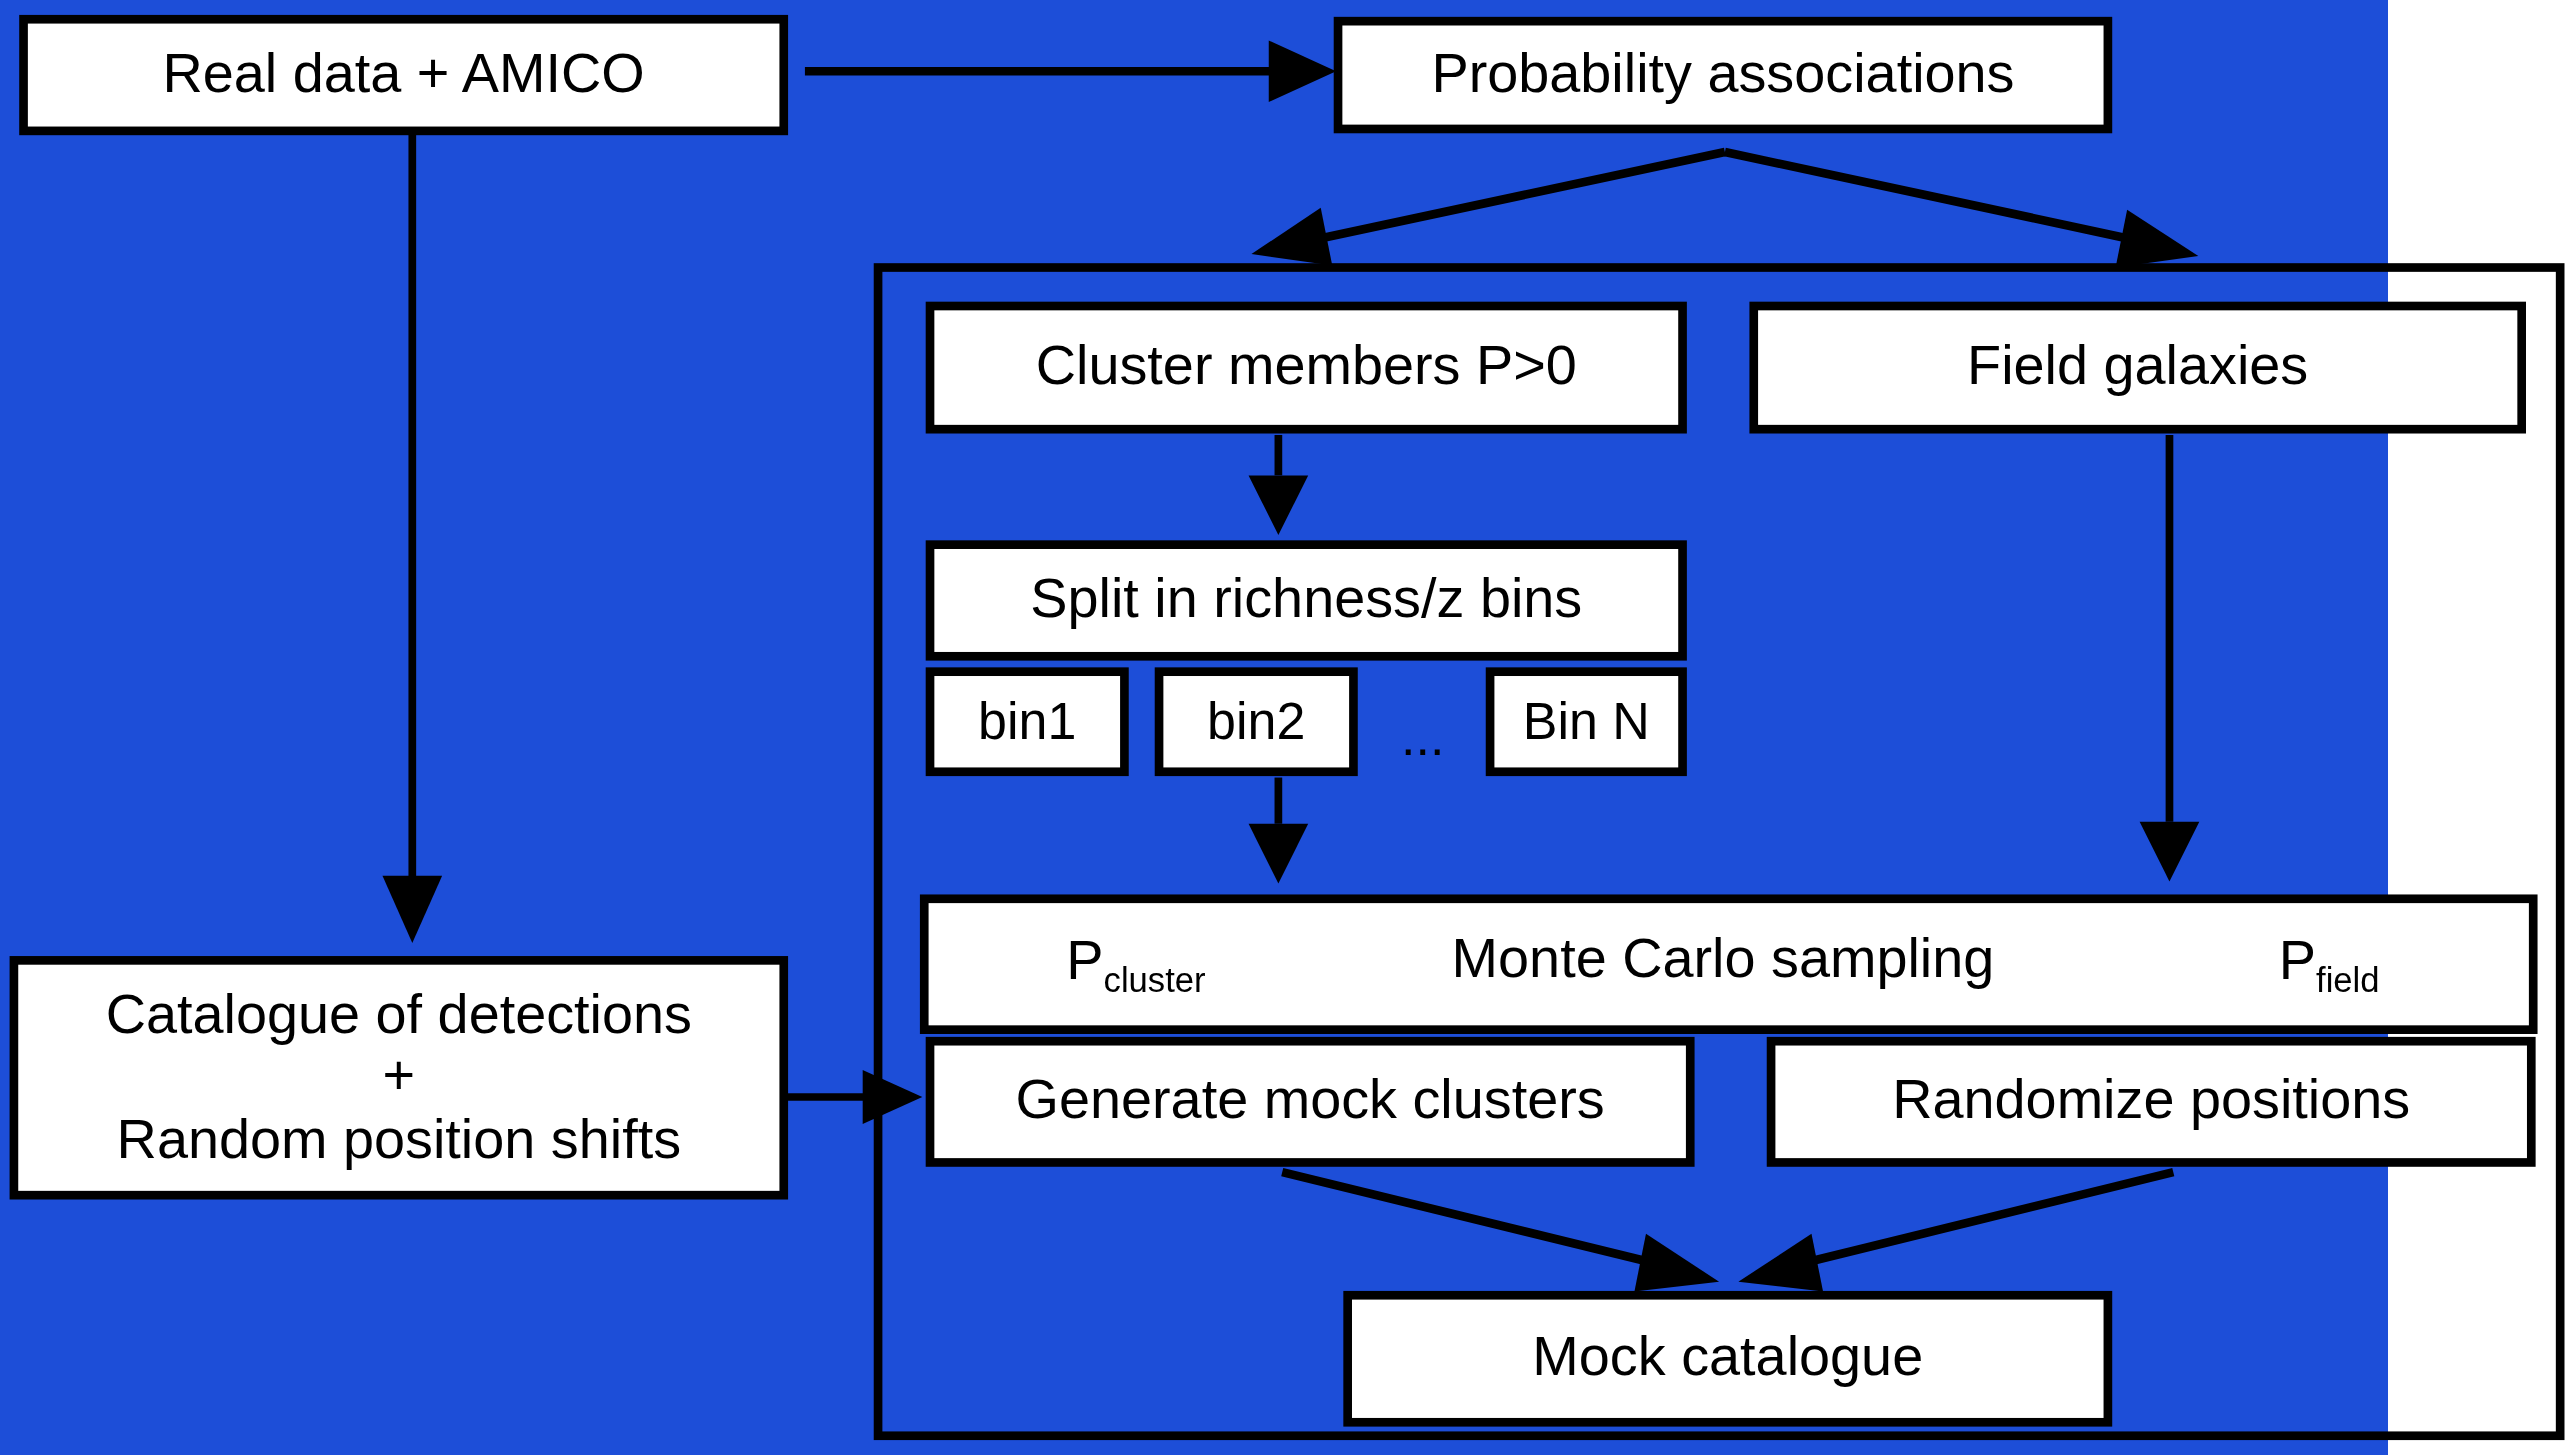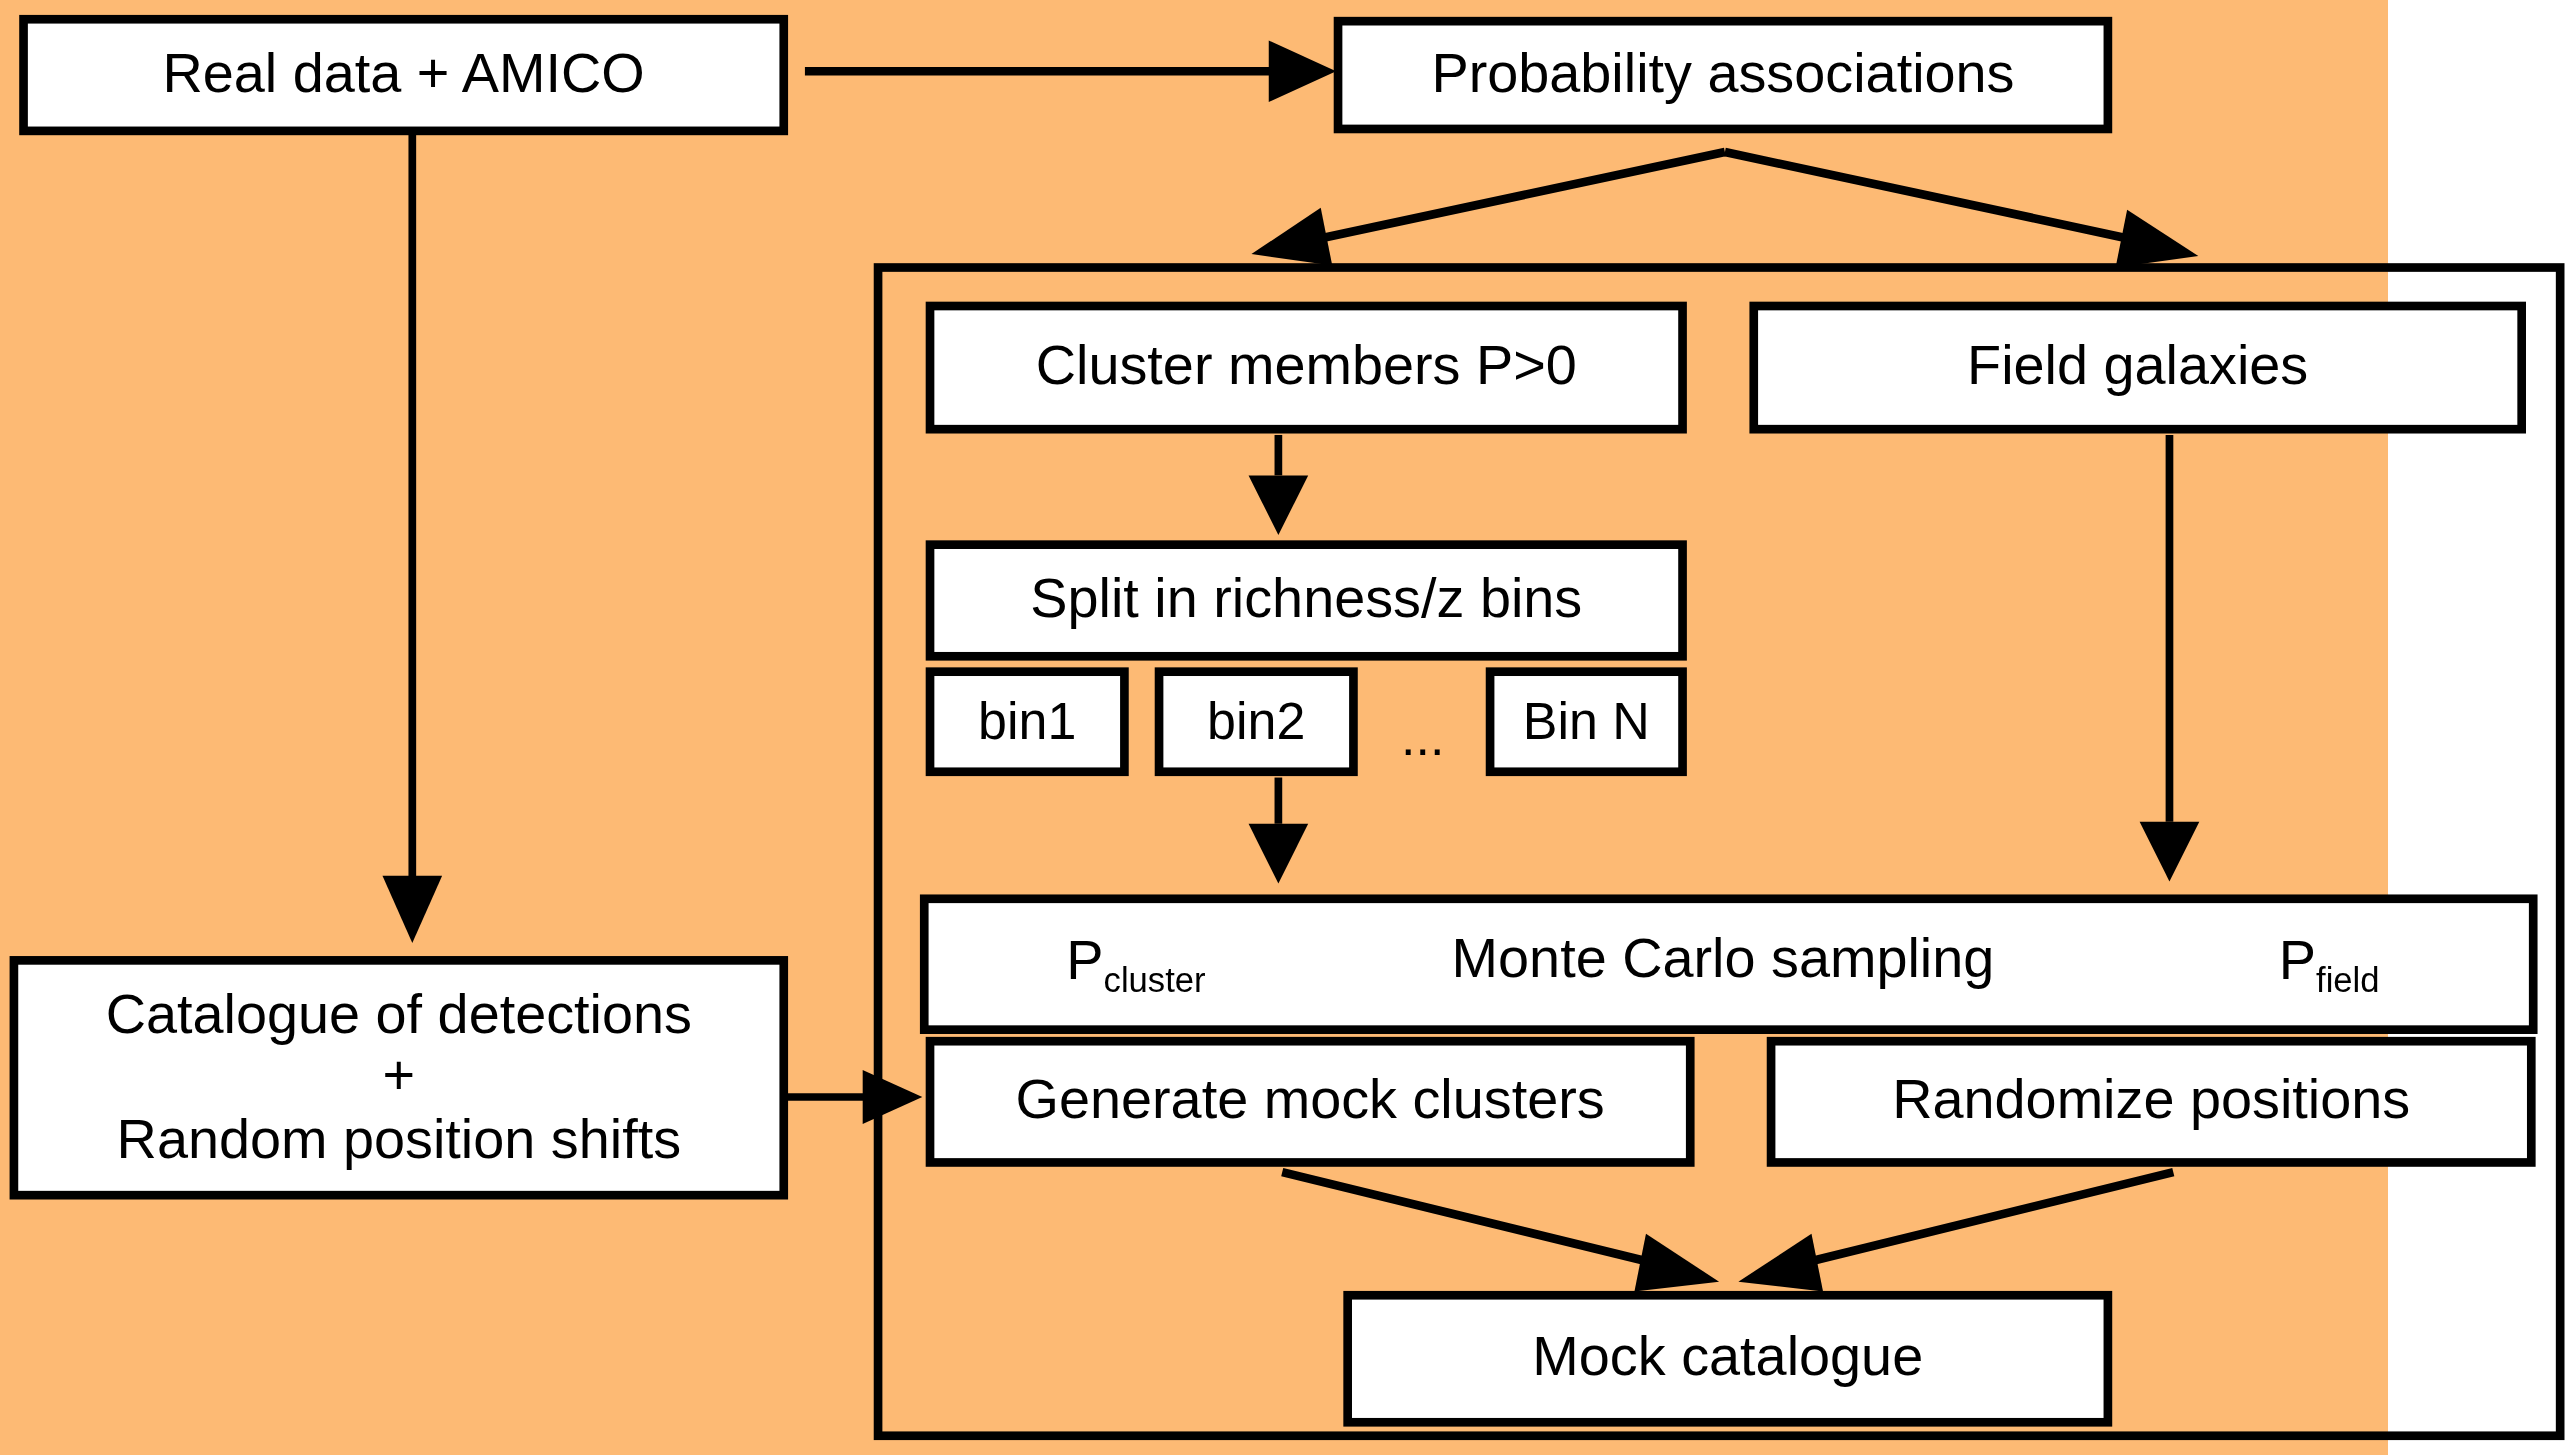--- a/index.html
+++ b/index.html
@@ -10,21 +10,21 @@
   body {
     width: 2576px;
     height: 1455px;
     overflow: hidden;
     font-family: "Liberation Sans", sans-serif;
   }
   #diagram-root {
     position: relative;
     width: 2388px;
     height: 1455px;
-    background: #fdba74;
+    background: #1d4ed8;
   }
   svg.flow {
     display: block;
     width: 2576px;
     height: 1455px;
   }
   .node-rect {
     fill: #ffffff;
     stroke: #000000;
     stroke-width: 9;

